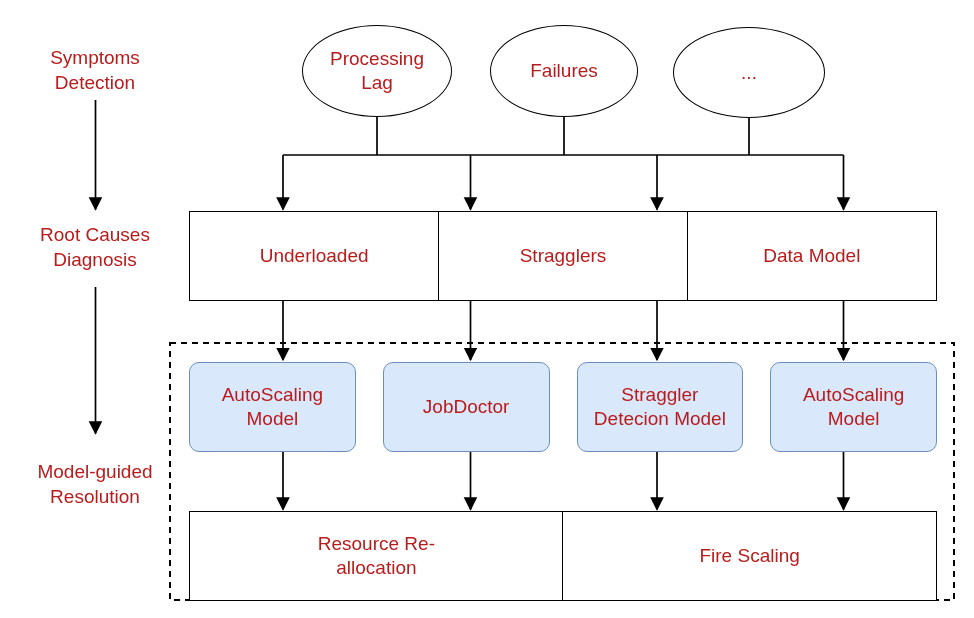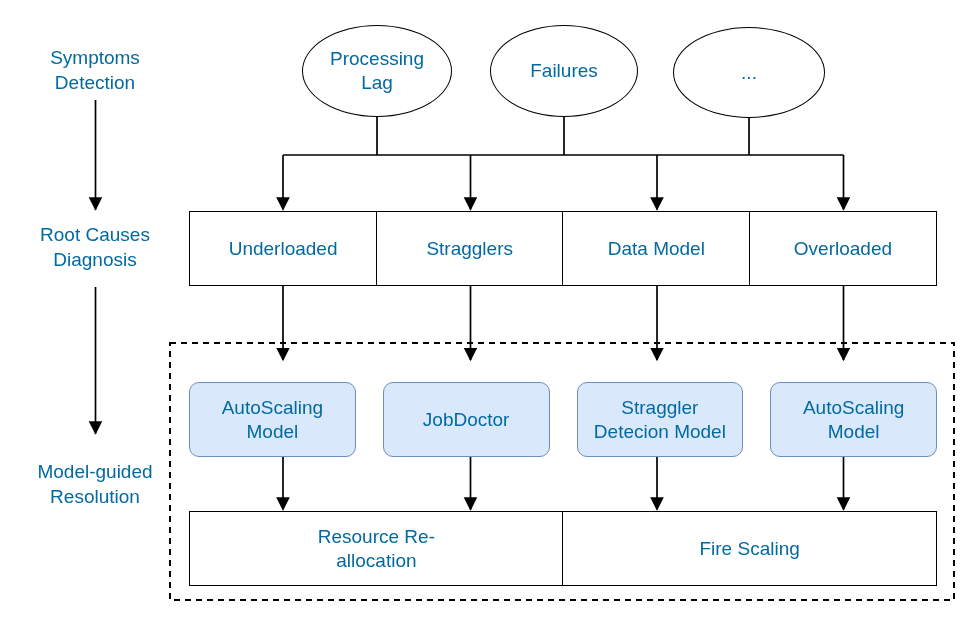--- a/index.html
+++ b/index.html
@@ -1,21 +1,21 @@
 <!DOCTYPE html>
 <html><head>
 <meta charset="utf-8">
 <style>
   html, body { margin: 0; padding: 0; background: #ffffff; }
   .canvas {
     position: relative;
     width: 974px;
     height: 618px;
     background: #ffffff;
-    color: #0369a1;
+    color: #b91c1c;
     font-family: "Liberation Sans", sans-serif;
     overflow: hidden;
   }
   svg.wires {
     position: absolute;
     left: 0; top: 0;
     width: 974px; height: 618px;
     pointer-events: none;
   }
   .ln { stroke: #000000; stroke-width: 1.7; fill: none; }
@@ -41,40 +41,40 @@
     text-align: center;
     font-size: 19px;
     line-height: 24px;
     white-space: pre-line;
     box-sizing: border-box;
   }
   .row {
     position: absolute;
     left: 189px;
     width: 748px;
-    height: 75px;
+    height: 90px;
     display: flex;
   }
   .cell {
     flex: 1;
     display: flex;
     align-items: center;
     justify-content: center;
     text-align: center;
     font-size: 19px;
     line-height: 24px;
     white-space: pre-line;
     background: #ffffff;
     border: 1.5px solid #000000;
     box-sizing: border-box;
   }
   .cell + .cell { margin-left: -1.5px; }
   .row-causes { top: 211px; }
   .row-resolutions { top: 511px; }
-  .row-models { top: 382px; gap: 24px; }
+  .row-models { top: 362px; gap: 24px; }
   .row-models .cell {
     background: #dae8fc;
     border: 1.5px solid #6c8ebf;
     border-radius: 10px;
   }
   .row-models .cell + .cell { margin-left: 3px; }
 </style>
 </head>
 <body>
 
@@ -123,21 +123,20 @@
 
   <div class="ellipse" style="left:302px; top:25px; width:150px; height:92px;">Processing
 Lag</div>
   <div class="ellipse" style="left:490px; top:25px; width:148px; height:92px;">Failures</div>
   <div class="ellipse" style="left:673px; top:27px; width:152px; height:91px;">...</div>
 
   <div class="row row-causes">
     <div class="cell">Underloaded</div>
     <div class="cell">Stragglers</div>
     <div class="cell">Data Model</div>
-    <div class="cell">Overloaded</div>
   </div>
 
   <div class="row row-models">
     <div class="cell" style="background-color: rgb(218, 232, 252); border-color: rgb(108, 142, 191);">AutoScaling
 Model</div>
     <div class="cell" style="background-color: rgb(218, 232, 252); border-color: rgb(108, 142, 191);">JobDoctor</div>
     <div class="cell" style="background-color: rgb(218, 232, 252); border-color: rgb(108, 142, 191);">Straggler
 Detecion Model</div>
     <div class="cell" style="background-color: rgb(218, 232, 252); border-color: rgb(108, 142, 191);">AutoScaling
 Model</div>

